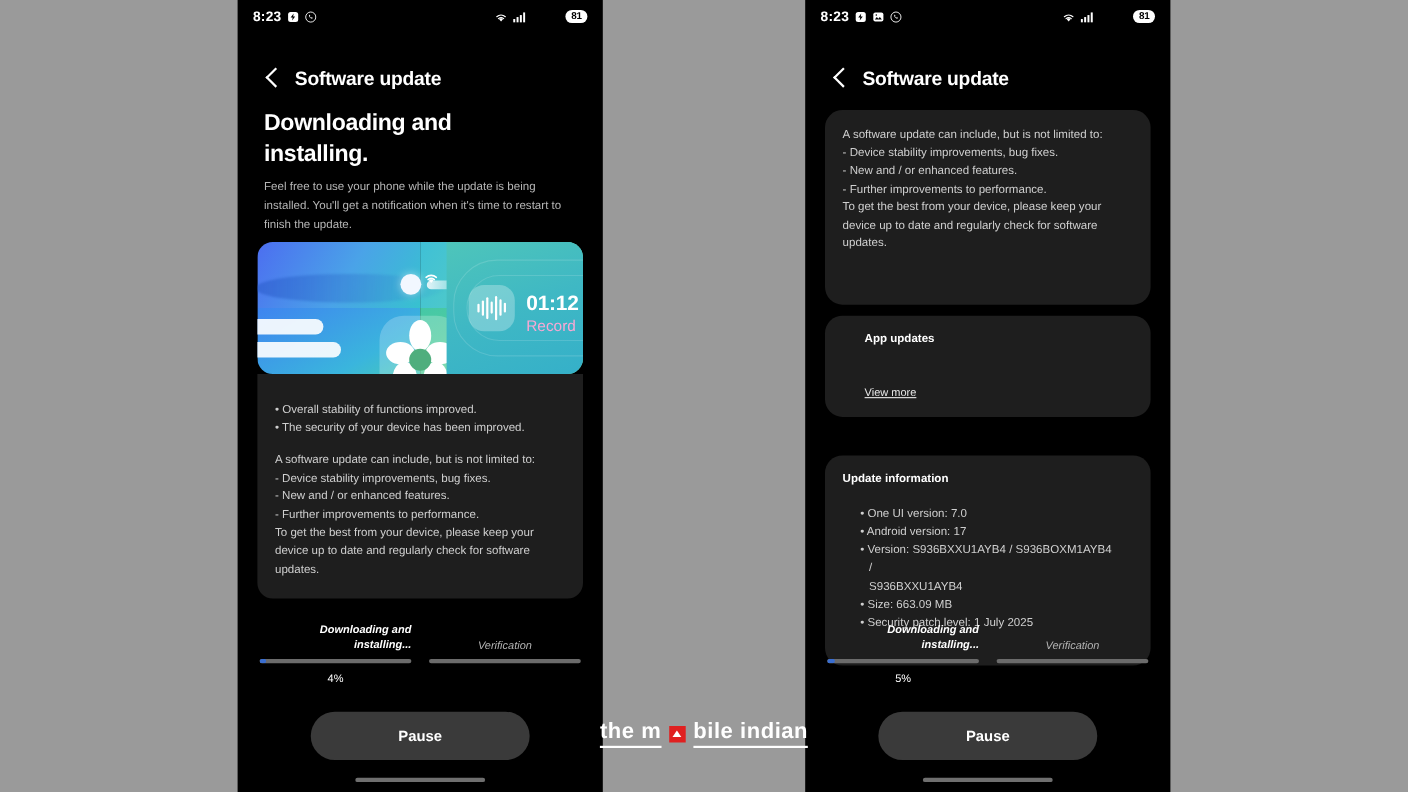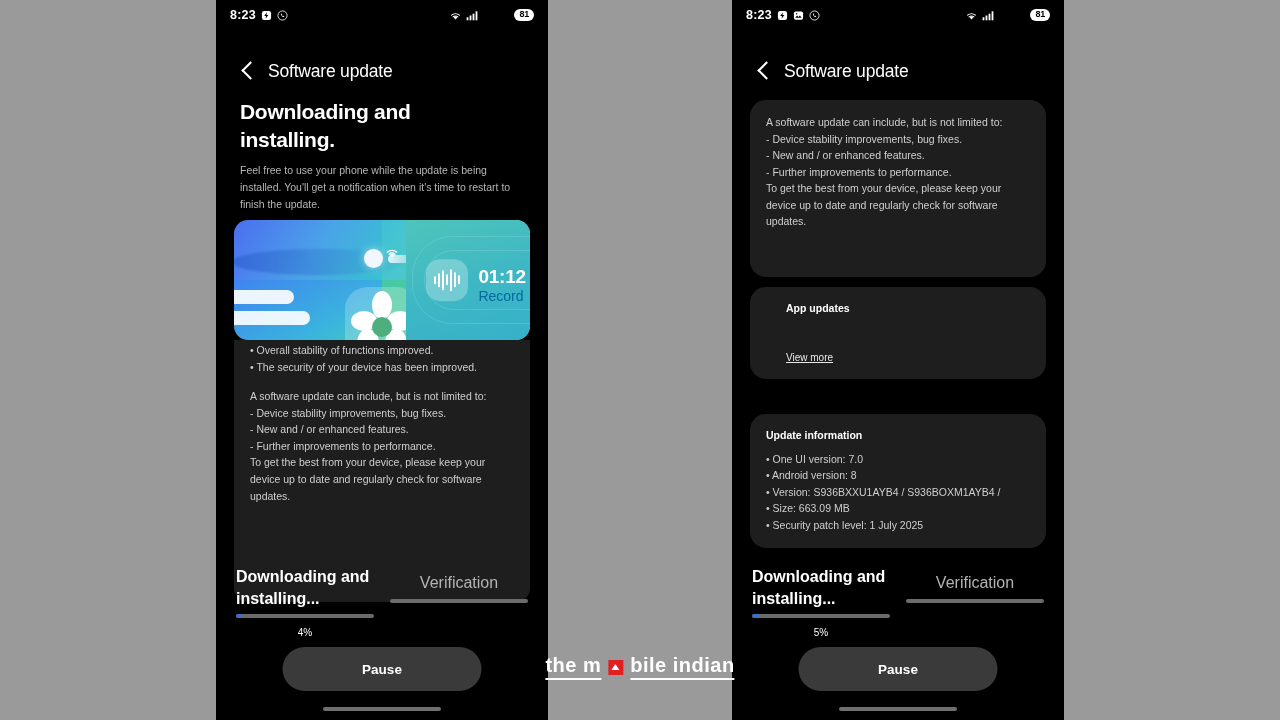--- a/index.html
+++ b/index.html
@@ -43,21 +43,21 @@
     box-sizing:border-box;
   }
   .back{
     width:16px;height:22px;position:relative;cursor:pointer;flex:none;
   }
   .back::before{
     content:"";position:absolute;left:4px;top:4px;
     width:11px;height:11px;border-left:2px solid #fff;border-bottom:2px solid #fff;
     transform:rotate(45deg);
   }
-  .hdr-title{color:#fff;font-size:17.5px;font-weight:normal;letter-spacing:-.2px;}
+  .hdr-title{color:#fff;font-size:17.5px;font-weight:bold;letter-spacing:-.2px;}
 
   
   .big-title{
     position:absolute;left:24px;top:98px;width:270px;
     color:#fff;font-size:21px;font-weight:bold;line-height:1.32;
     letter-spacing:-.3px;
   }
   .sub-desc{
     position:absolute;left:24px;top:162px;width:280px;
     color:#b6b6b6;font-size:10.5px;line-height:1.62;
@@ -125,27 +125,27 @@
     display:flex;align-items:center;gap:10px;
   }
   .rec-ico{
     width:42px;height:42px;border-radius:14px;
     background:rgba(255,255,255,.28);
     display:flex;align-items:center;justify-content:center;gap:2px;
   }
   .rec-ico i{display:block;width:2px;background:#fff;border-radius:1px;}
   .rec-txt{color:#fff;margin-top:12px;}
   .rec-time{font-size:19px;font-weight:bold;letter-spacing:-.2px;line-height:1.1;}
-  .rec-label{font-size:14px;color:#0369a1;line-height:1.2;}
+  .rec-label{font-size:14px;color:#f9a8d4;line-height:1.2;}
 
   
   .notes{
-    position:absolute;left:18px;top:340px;width:296px;height:262px;
+    position:absolute;left:18px;top:340px;width:296px;height:204px;
     background:#1e1e1e;border-radius:0 0 14px 14px;
-    overflow:hidden;box-sizing:border-box;padding:2px 16px 0;
+    overflow:hidden;box-sizing:border-box;padding:24px 16px 0;
   }
   .notes p{margin:0;color:#cfcfcf;font-size:10.5px;line-height:1.58;}
   .notes .gap{height:13px;}
 
   
   .r-cutoff{
     position:absolute;left:34px;top:92px;color:#2a2a2a;font-size:10.5px;margin-top:12px;
   }
   .card{
     position:absolute;left:18px;width:296px;
@@ -156,30 +156,30 @@
   .card-title{
     color:#fff;font-size:10.5px;font-weight:bold;margin:0 0 8px;line-height:1.4;
   }
   #card-notes{top:100px;height:177px;}
   #card-app{top:287px;padding-left:36px;}
   #card-info{top:414px;}
   .viewmore{
     display:inline-block;margin-top:28px;color:#e8e8e8;font-size:10px;
     text-decoration:underline;cursor:pointer;
   }
-  .info-list{margin:0;color:#cfcfcf;font-size:10.5px;line-height:1.58;}
+  .info-list{margin:16px;color:#cfcfcf;font-size:10.5px;line-height:1.58;}
   .info-list div{padding-left:8px;text-indent:-8px;}
 
   
   .prog-wrap{position:absolute;left:0;right:0;bottom:0;height:160px;}
   .prog-row{position:absolute;left:20px;right:20px;top:6px;display:flex;gap:16px;}
   .prog-col{flex:1;display:flex;flex-direction:column;align-items:center;}
   .prog-label{
-    color:#fff;font-size:16px;font-weight:bold;text-align:left;
-    line-height:1.35;min-height:28px;
+    color:#fff;font-size:10px;font-weight:bold;text-align:right;
+    line-height:1.35;min-height:28px;font-style:italic;
   }
   .prog-label.dim{color:#b3b3b3;font-weight:normal;display:flex;align-items:flex-end;}
   .track{
     width:100%;height:3.5px;border-radius:2px;background:#6b6b6b;margin-top:5px;
     position:relative;overflow:hidden;
   }
   .fill{position:absolute;left:0;top:0;bottom:0;background:#3a6ed0;border-radius:2px;}
   .pct{color:#fff;font-size:10px;margin-top:9px;}
   .pause-btn{
     position:absolute;left:50%;transform:translateX(-50%);bottom:29px;
@@ -411,22 +411,23 @@
 
     <div class="card" id="card-app">
       <div class="card-title">App updates</div>
       <span class="viewmore">View more</span>
     </div>
 
     <div class="card" id="card-info">
       <div class="card-title">Update information</div>
       <div class="info-list">
         <div>• One UI version: 7.0</div>
-        <div>• Android version: 8</div>
+        <div>• Android version: 17</div>
         <div>• Version: S936BXXU1AYB4 / S936BOXM1AYB4 /</div>
+        <div style="padding-left:8px;text-indent:0">S936BXXU1AYB4</div>
         <div>• Size: 663.09 MB</div>
         <div>• Security patch level: 1 July 2025</div>
       </div>
     </div>
 
     <div class="prog-wrap">
       <div class="prog-row">
         <div class="prog-col">
           <div class="prog-label">Downloading and installing...</div>
           <div class="track">

